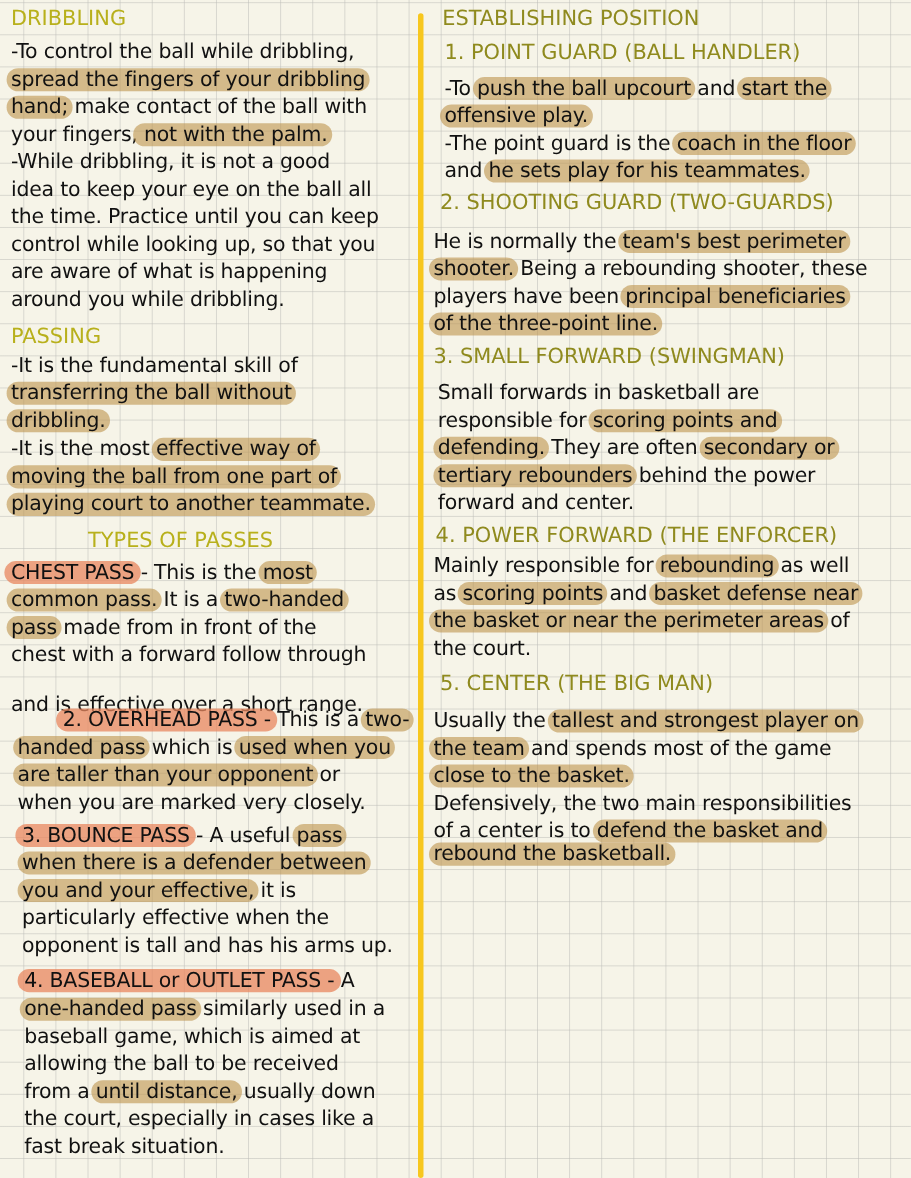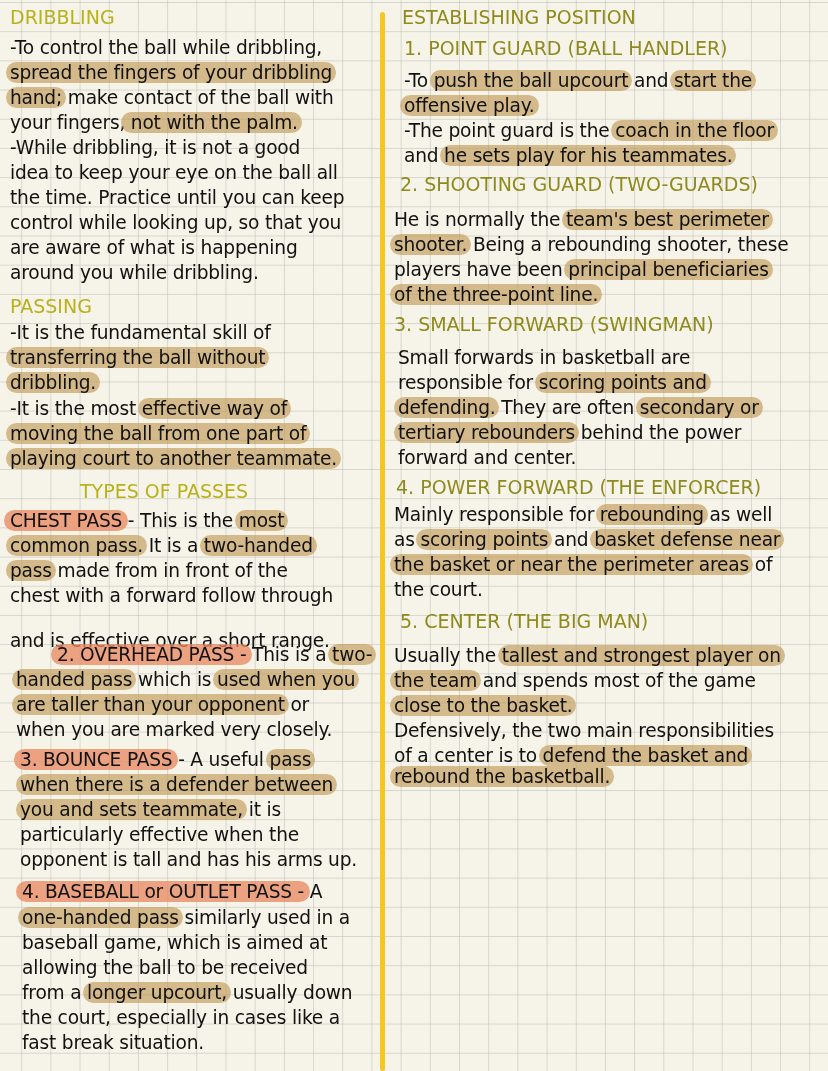--- a/index.html
+++ b/index.html
@@ -61,29 +61,29 @@
   <div class="line" style="top:583px;">chest with a forward follow through</div>
   <div class="line" style="top:628px;">and is effective over a short range.</div>
 
   <div class="line" style="top:642px; left:6px;margin-left:41px;"><span class="hlo">2. OVERHEAD PASS -</span><span> This is a </span><span class="hl">two-</span></div>
   <div class="line" style="top:667px; left:6px;"><span class="hl">handed pass</span><span> which is </span><span class="hl">used when you</span></div>
   <div class="line" style="top:692px; left:6px;"><span class="hl">are taller than your opponent</span><span> or</span></div>
   <div class="line" style="top:717px; left:6px;">when you are marked very closely.</div>
 
   <div class="line" style="top:747px; left:10px;"><span class="hlo">3. BOUNCE PASS</span><span> - A useful </span><span class="hl">pass</span></div>
   <div class="line" style="top:772px; left:10px;"><span class="hl">when there is a defender between</span></div>
-  <div class="line" style="top:797px; left:10px;"><span class="hl">you and sets teammate,</span><span> it is</span></div>
+  <div class="line" style="top:797px; left:10px;"><span class="hl">you and your effective,</span><span> it is</span></div>
   <div class="line" style="top:822px; left:10px;">particularly effective when the</div>
   <div class="line" style="top:847px; left:10px;">opponent is tall and has his arms up.</div>
 
   <div class="line" style="top:879px; left:12px;"><span class="hlo">4. BASEBALL or OUTLET PASS -</span><span> A</span></div>
   <div class="line" style="top:905px; left:12px;"><span class="hl">one-handed pass</span><span> similarly used in a</span></div>
   <div class="line" style="top:930px; left:12px;">baseball game, which is aimed at</div>
   <div class="line" style="top:955px; left:12px;">allowing the ball to be received</div>
-  <div class="line" style="top:980px; left:12px;"><span>from a </span><span class="hl">longer upcourt,</span><span> usually down</span></div>
+  <div class="line" style="top:980px; left:12px;"><span>from a </span><span class="hl">until distance,</span><span> usually down</span></div>
   <div class="line" style="top:1005px; left:12px;">the court, especially in cases like a</div>
   <div class="line" style="top:1030px; left:12px;">fast break situation.</div>
 </div>
 
 <div class="col right">
   <div class="line head2" style="top:5px; left:10px;">ESTABLISHING POSITION</div>
   <div class="line head2" style="top:36px; left:12px;">1. POINT GUARD (BALL HANDLER)</div>
   <div class="line" style="top:68px; left:12px;"><span>-To </span><span class="hl">push the ball upcourt</span><span> and </span><span class="hl">start the</span></div>
   <div class="line" style="top:93px; left:12px;"><span class="hl">offensive play.</span></div>
   <div class="line" style="top:118px; left:12px;"><span>-The point guard is the </span><span class="hl">coach in the floor</span></div>

